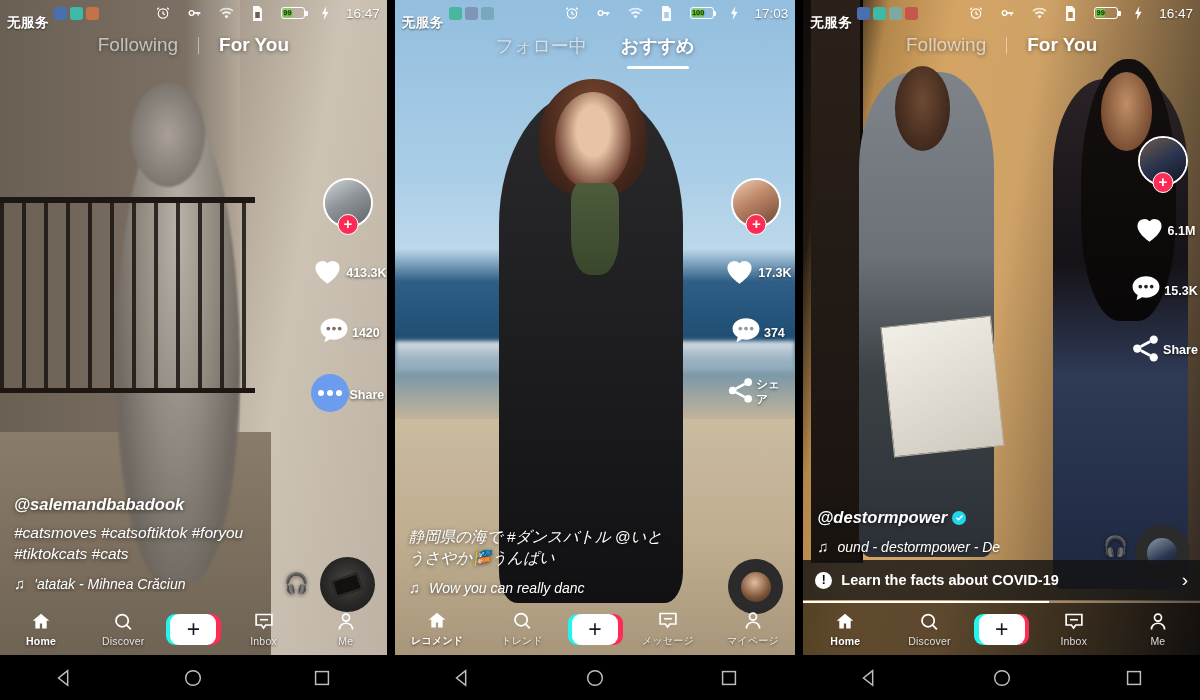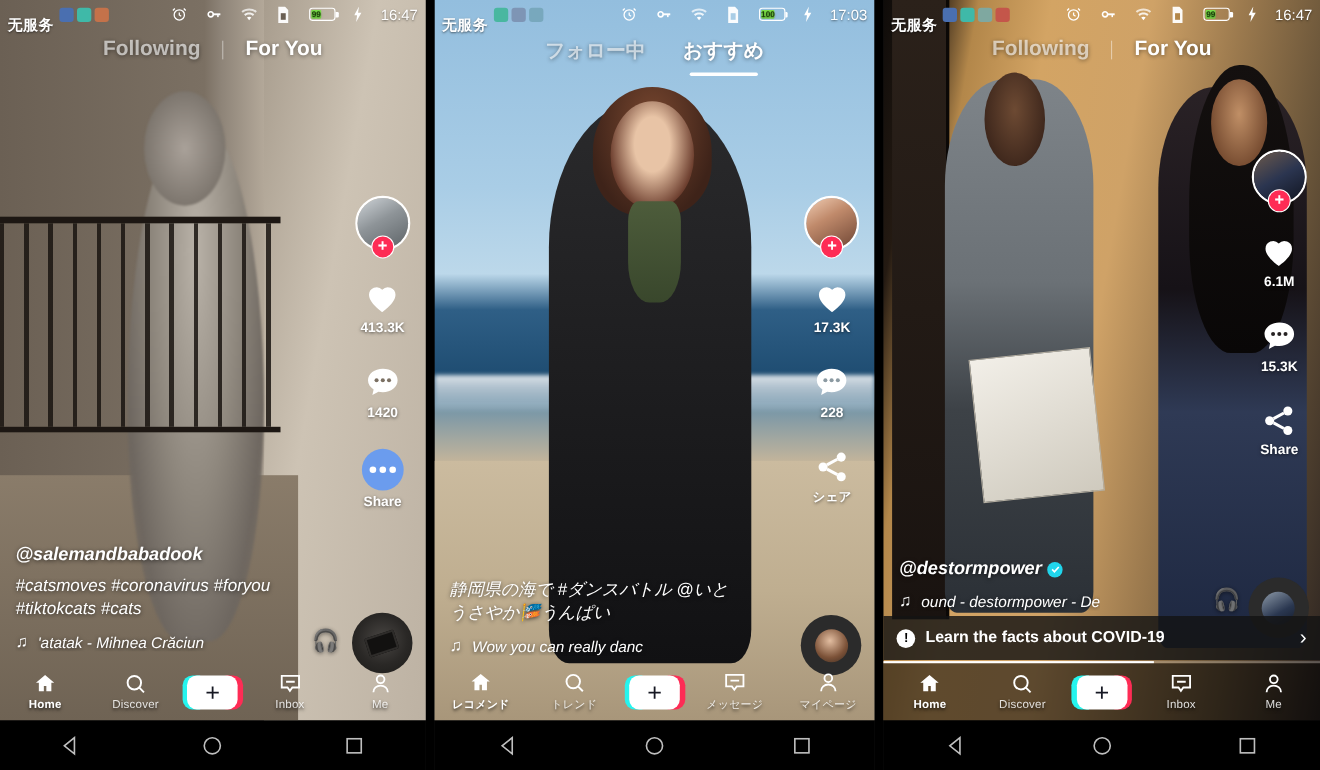--- a/index.html
+++ b/index.html
@@ -119,38 +119,38 @@
   .clock { font-weight:400; }
 
   
   .tabs {
     position:absolute; top:32px; left:0; right:0; z-index:25;
     display:flex; justify-content:center; align-items:flex-start; gap:14px;
     color:#fff;
   }
   .tab { font-size:19px; font-weight:700; padding:2px 6px; position:relative;
          text-shadow:0 1px 4px rgba(0,0,0,.45); cursor:pointer; }
-  .tab.inactive { color:rgba(255,255,255,.62); font-weight:700; }
+  .tab.inactive { color:rgba(255,255,255,.62); font-weight:400; }
   .tab.active { color:#fff; }
   .tab-div { width:1px; height:17px; background:rgba(255,255,255,.45); margin-top:5px; }
   .tab-underline { position:absolute; left:14%; right:14%; bottom:-9px; height:3.5px;
                    background:#fff; border-radius:2px; }
   .tabs.jp .tab { font-size:18px; }
 
   
   .rail { position:absolute; right:8px; z-index:22; width:62px;
           display:flex; flex-direction:column; align-items:center; color:#fff; }
   .avatar { width:50px; height:50px; border-radius:50%; border:2px solid #fff;
             position:relative; overflow:visible; }
   .avatar .pic { position:absolute; inset:0; border-radius:50%; overflow:hidden; }
   .plus { position:absolute; bottom:-9px; left:50%; transform:translateX(-50%);
           width:21px; height:21px; border-radius:50%; background:#fe2c55;
           border:1.5px solid #fff; color:#fff; font-size:15px; line-height:18px;
           text-align:center; font-weight:700; }
-  .act { margin-top:26px; display:flex; flex-direction:column; align-items:center; }
+  .act { margin-top:26px; display:flex; flex-direction:row; align-items:center; }
   .act .cnt { font-size:12.5px; margin-top:3px; font-weight:600;
               text-shadow:0 1px 3px rgba(0,0,0,.6); }
   .act .cnt.jp { font-size:11.5px; }
   .share-blue { width:38px; height:38px; border-radius:50%; background:#6b9cee;
                 display:flex; align-items:center; justify-content:center; gap:3px; }
   .share-blue span { width:6px; height:6px; border-radius:50%; background:#fff; }
 
   
   .caption { position:absolute; left:14px; z-index:22; color:#fff; max-width:255px;
              text-shadow:0 1px 4px rgba(0,0,0,.65);font-style:italic; }
@@ -306,21 +306,21 @@
             <span></span>
           </div>
         <div class="cnt">Share</div>
       </div>
     </div>
 
     <div class="caption" style="bottom:108px">
       <div class="handle">
         <span>@salemandbabadook</span>
       </div>
-      <div class="desc">#catsmoves #coronavirus #foryou #tiktokcats #cats</div>
+      <div class="desc">#catsmoves #catsoftiktok #foryou #tiktokcats #cats</div>
       <div class="music">
         <span class="note">♫</span>
         <span>'atatak - Mihnea Crăciun</span>
       </div>
     </div>
 
     <div class="headphone" style="right:78px; bottom:105px">🎧</div>
     <div class="disc" style="bottom:88px">
         <div class="inner"></div>
       </div>
@@ -444,21 +444,21 @@
           </svg>
         <div class="cnt">17.3K</div>
       </div>
       <div class="act">
         <svg width="36" height="34" viewBox="0 0 24 24" fill="#fff">
             <path d="M12 3C6.7 3 2.5 6.3 2.5 10.4c0 2.4 1.4 4.5 3.6 5.9l-.8 3.6 3.9-2.1c.9.2 1.8.3 2.8.3 5.3 0 9.5-3.3 9.5-7.7S17.3 3 12 3z"></path>
             <circle cx="8" cy="10.3" r="1.3" fill="#8c9aa2"></circle>
             <circle cx="12" cy="10.3" r="1.3" fill="#8c9aa2"></circle>
             <circle cx="16" cy="10.3" r="1.3" fill="#8c9aa2"></circle>
           </svg>
-        <div class="cnt">228</div>
+        <div class="cnt">374</div>
       </div>
       <div class="act">
         <svg width="35" height="33" viewBox="0 0 24 24" fill="#fff">
             <circle cx="18" cy="5.5" r="3"></circle>
             <circle cx="6" cy="12" r="3"></circle>
             <circle cx="18" cy="18.5" r="3"></circle>
             <path d="M8.6 10.6l6.8-3.7M8.6 13.4l6.8 3.7" stroke="#fff" stroke-width="2"></path>
           </svg>
         <div class="cnt jp">シェア</div>
       </div>

